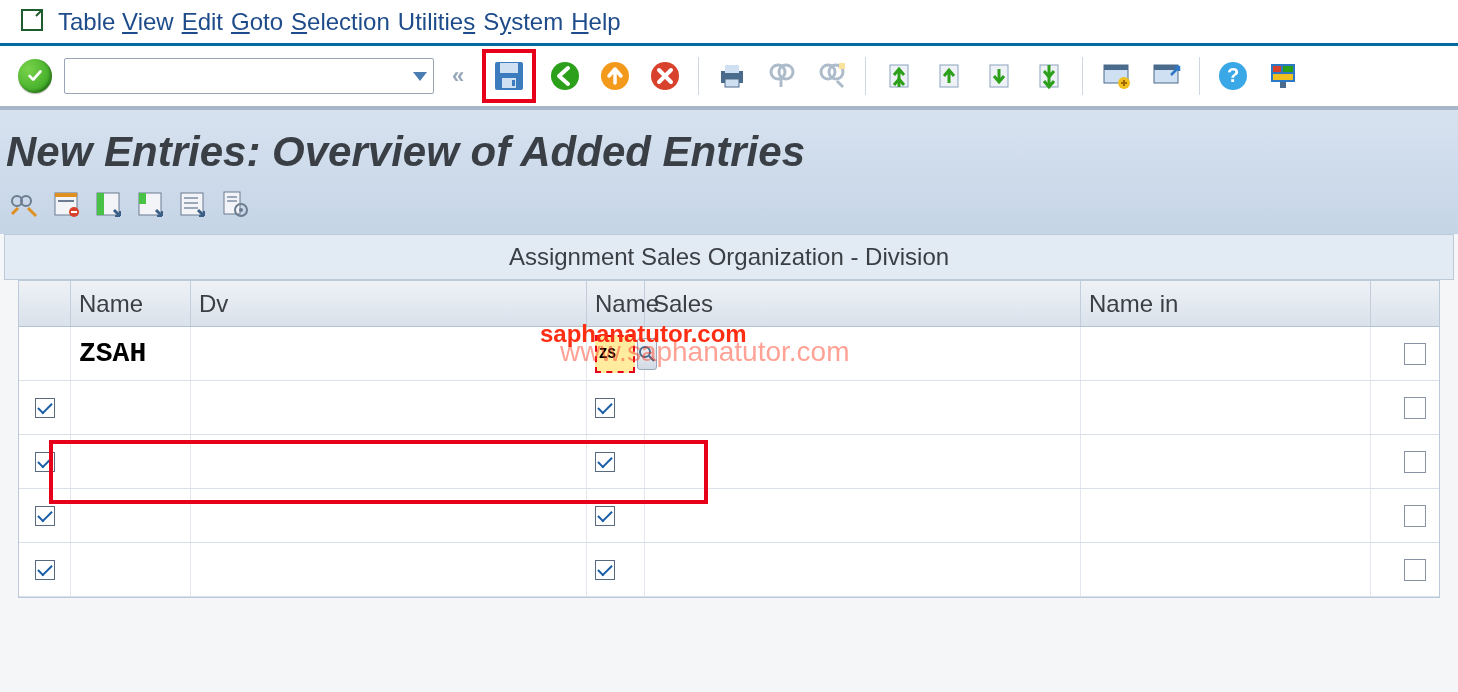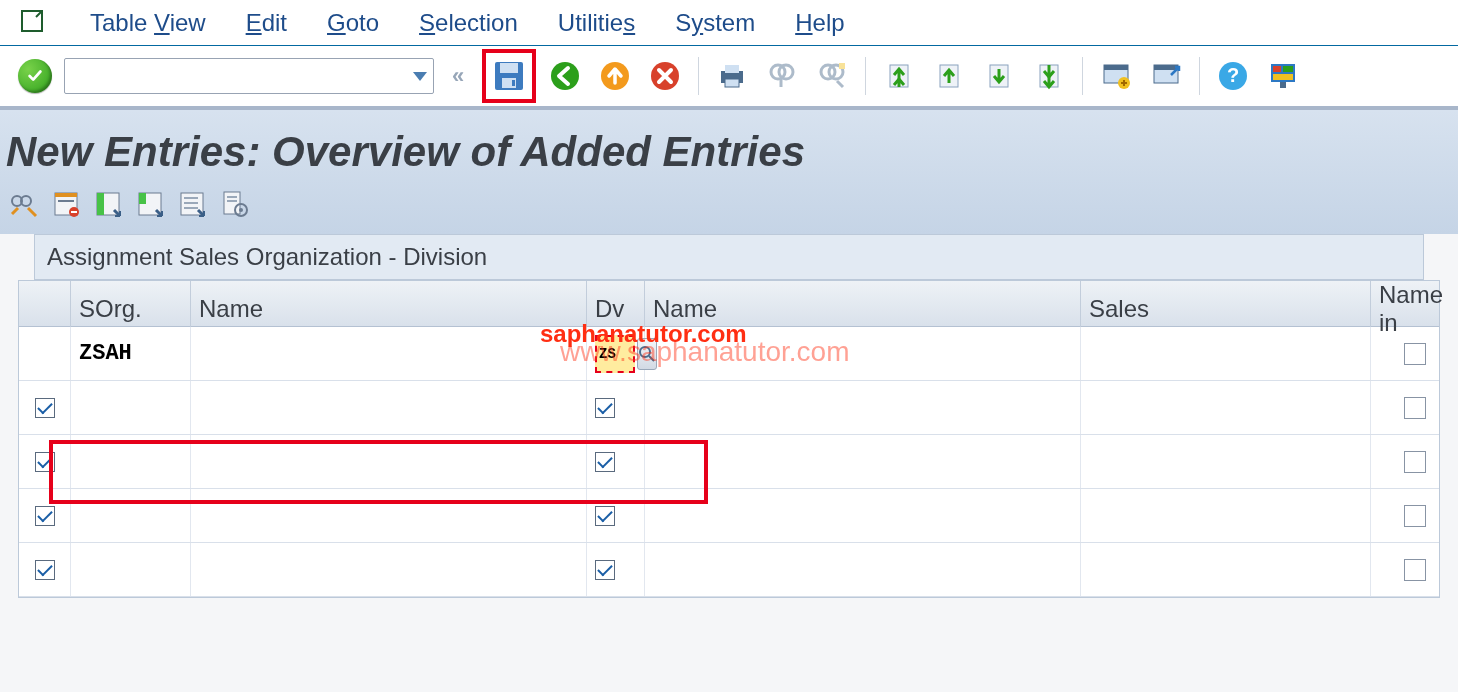--- a/index.html
+++ b/index.html
@@ -10,22 +10,22 @@
   height: 692px;
   overflow: hidden;
   position: relative;
 }
 .menubar {
   display: flex;
   align-items: center;
   height: 46px;
   background: #fff;
   padding-left: 18px;
-  gap: 40px;
-  border-bottom: 1px solid #0369a1;
+  gap: 8px;
+  border-bottom: 3px solid #0369a1;
 }
 .menubar .menu-item {
   color: #1e4c8a;
   font-size: 24px;
   cursor: pointer;
   position: relative;
 }
 .menubar .menu-item .ul { text-decoration: underline; }
 .menu-icon-wrap {
   width: 32px; height: 32px;
@@ -90,22 +90,23 @@
   padding: 10px 0 4px 0;
 }
 .apptoolbar .abtn {
   width:36px;height:36px;display:flex;align-items:center;justify-content:center;cursor:pointer;border-radius:2px;
 }
 .subtitle {
   background:#e2eaf3;
   font-size:24px;
   color:#3a3f46;
   padding: 8px 12px;
-  margin: 0 34px;
+  margin: 0 4px;
   border:1px solid #bcc9d9;
+  text-align:center;
 }
 .watermarks { position:absolute; top:320px; left:540px; z-index:50;}
 .wm1 { color:#ff2e12; font-size:24px; font-weight:bold; }
 .wm2 { color:rgba(255,46,18,.45); font-size:28px; position:relative; top:-12px; left:20px;}
 .table-wrap {
   margin: 0 18px;
   border:1px solid #bcc9d9;
   background:#fff;
 }
 .grid-head, .grid-row {
@@ -147,21 +148,21 @@
 }
 .dv-input {
   background:#ffec9f;
   border:2px dashed #e6001a;
   width:40px;height:38px;
   font-family:'Courier New',monospace;font-weight:bold;font-size:14px;
   text-align:left;padding-left:2px;
   margin-right:2px;
 }
 .sorg-input{
-  font-family:'Courier New',monospace;font-weight:bold;font-size:22px;
+  font-family:'Courier New',monospace;font-weight:bold;font-size:28px;
   border:none;background:transparent;width:100%;
 }
 .f4btn{
   width:32px;height:32px;
   background:linear-gradient(to bottom,#f4f6f9,#d2dae4);
   border:1px solid #9aa8b9;border-radius:3px;
   display:flex;align-items:center;justify-content:center;cursor:pointer;
 }
 .hide-center{justify-content:center;padding-left:0 !important;}
 </style>
@@ -374,21 +375,20 @@
   <div class="wm2">www.saphanatutor.com</div>
 </div>
 
 <div class="subtitle">Assignment Sales Organization - Division</div>
 
 <div class="red-box" style="top:440px;left:49px;width:659px;height:64px;"></div>
 
 <div class="table-wrap">
   <div class="grid-head">
     <div></div>
-    <div>SOrg.</div>
     <div>Name</div>
     <div>Dv</div>
     <div>Name</div>
     <div>Sales</div>
     <div>Name in</div>
   </div>
 
   <div id="rows">
       <div class="grid-row">
         <div class="sel-cell"></div>

